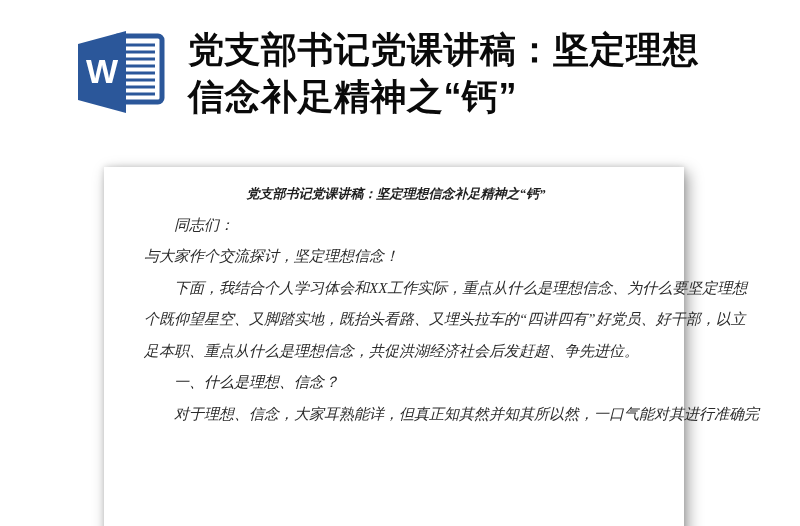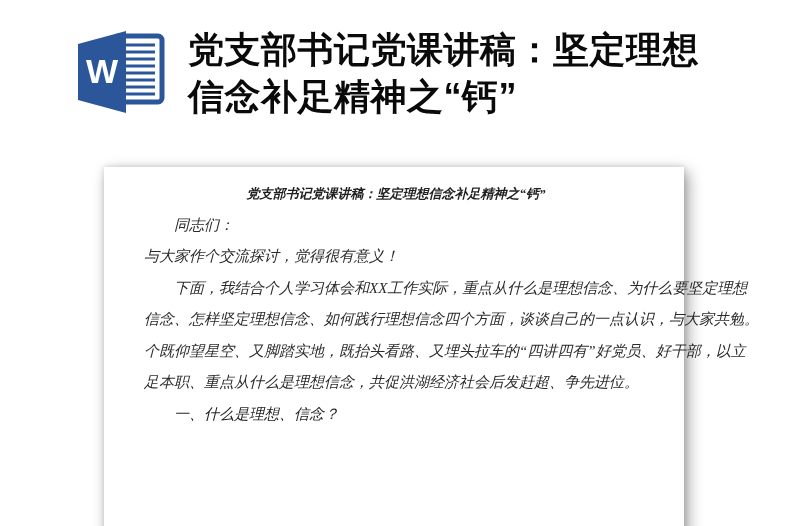--- a/index.html
+++ b/index.html
@@ -64,19 +64,19 @@
       <text x="26" y="55" text-anchor="middle" fill="#ffffff" font-family="Liberation Sans, DejaVu Sans, sans-serif" font-size="34" font-weight="700">W</text>
     </svg>
   </div>
 
   <div class="page-title">党支部书记党课讲稿：坚定理想信念补足精神之“钙”</div>
 </div>
 
 <div class="paper">
   <div class="doc-line doc-title">党支部书记党课讲稿：坚定理想信念补足精神之“钙”</div>
   <div class="doc-line indent">同志们：</div>
-  <div class="doc-line">与大家作个交流探讨，觉得很有意义！</div>
+  <div class="doc-line">与大家作个交流探讨，坚定理想信念！</div>
   <div class="doc-line indent">下面，我结合个人学习体会和XX工作实际，重点从什么是理想信念、为什么要坚定理想</div>
-  <div class="doc-line">信念、怎样坚定理想信念、如何践行理想信念四个方面，谈谈自己的一点认识，与大家共勉。</div>
   <div class="doc-line">个既仰望星空、又脚踏实地，既抬头看路、又埋头拉车的“四讲四有”好党员、好干部，以立</div>
   <div class="doc-line">足本职、重点从什么是理想信念，共促洪湖经济社会后发赶超、争先进位。</div>
   <div class="doc-line indent bold">一、什么是理想、信念？</div>
+  <div class="doc-line indent">对于理想、信念，大家耳熟能详，但真正知其然并知其所以然，一口气能对其进行准确完</div>
 </div>
 
 </body></html>

